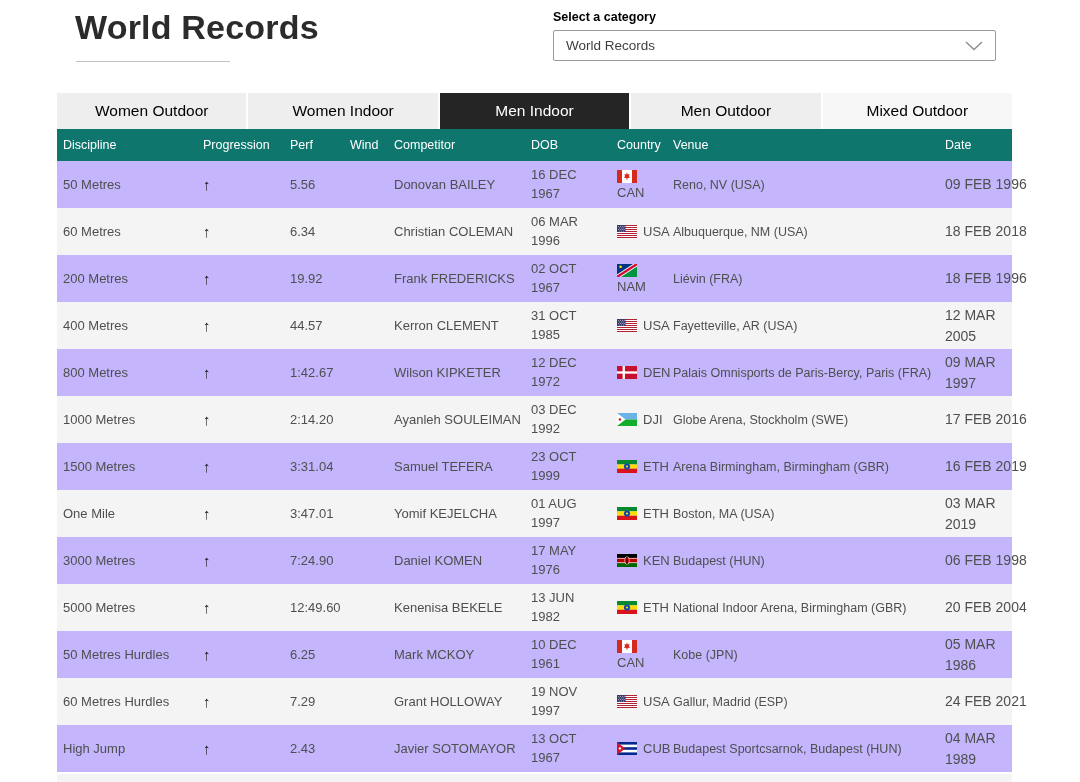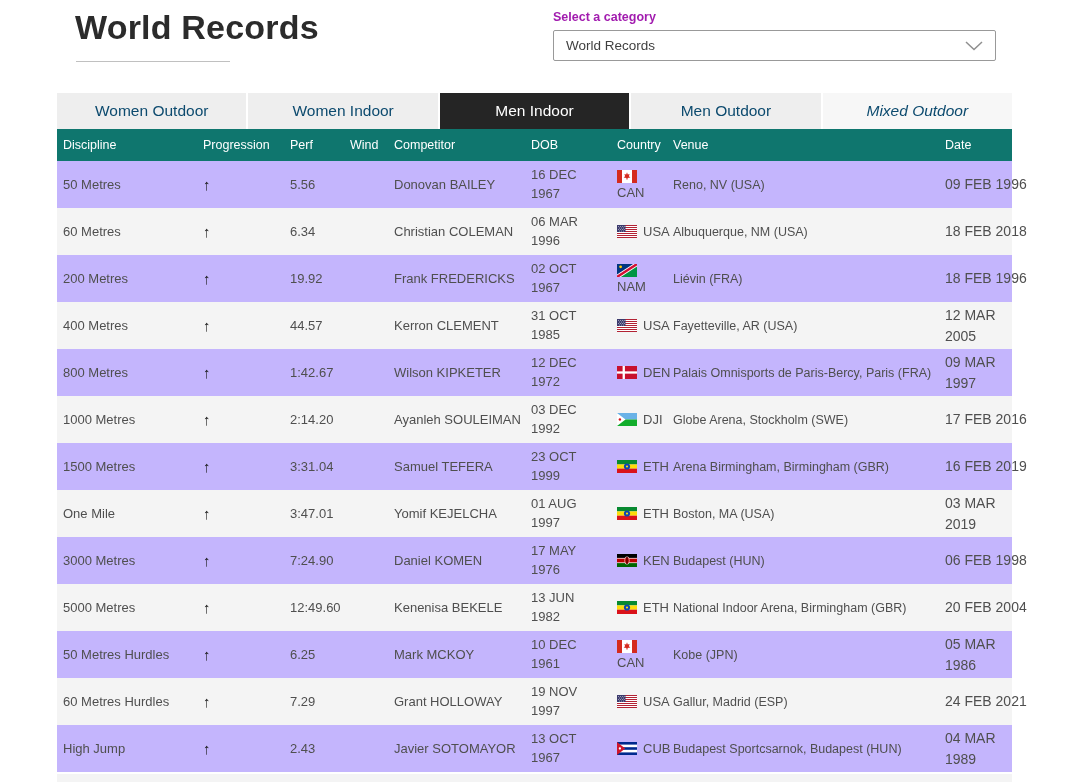--- a/index.html
+++ b/index.html
@@ -3,28 +3,28 @@
 <meta charset="utf-8">
 <style>
   html,body { margin:0; padding:0; background:#fff; }
   body { width:1080px; height:782px; overflow:hidden; font-family:"Liberation Sans", sans-serif; }
   .page { position:relative; width:1080px; height:782px; background:#fff; }
 
   
   .page-title { position:absolute; left:75px; top:8px; margin:0; font-size:34px; font-weight:700; color:#2b2b2b; letter-spacing:.2px; }
   .title-underline { position:absolute; left:76px; top:61px; width:154px; height:1px; background:#c0c0c0; }
   .select-group { position:absolute; left:553px; top:10px; width:443px; }
-  .select-label { font-size:12.5px; font-weight:700; color:#a21caf; margin-bottom:6px; }
+  .select-label { font-size:12.5px; font-weight:700; color:#000000; margin-bottom:6px; }
   .select-box { height:31px; border:1px solid #999; border-radius:2px; background:#fff; display:flex; align-items:center; justify-content:space-between; padding:0 12px; font-size:13.5px; color:#3f3f3f; cursor:pointer; box-sizing:border-box; }
   .chev { width:18px; height:10px; flex-shrink:0; }
 
   
   .tabs { position:absolute; left:57px; top:93px; width:955px; height:36px; display:flex; gap:2px; }
-  .tab { flex:1; display:flex; align-items:center; justify-content:center; background:#eeeeee; color:#0c4a6e; font-size:15.5px; cursor:pointer; white-space:nowrap; }
-  .tab.light { background:#f7f7f7;font-style:italic; }
+  .tab { flex:1; display:flex; align-items:center; justify-content:center; background:#eeeeee; color:#000000; font-size:15.5px; cursor:pointer; white-space:nowrap; }
+  .tab.light { background:#f7f7f7; }
   .tab.active { background:#252525; color:#ffffff; }
 
   
   .table { position:absolute; left:57px; top:129px; width:955px; }
   .thead { display:flex; height:32px; background:#0f766e; color:#fff; align-items:center; font-size:12.5px; }
   .cell { padding-left:6px; box-sizing:border-box; flex-shrink:0; overflow:visible; }
   .c0{width:140px}.c1{width:87px}.c2{width:60px}.c3{width:44px}.c4{width:137px}.c5{width:86px}.c6{width:56px}.c7{width:272px}.c8{width:73px}
   .row { display:flex; height:47px; align-items:center; font-size:13px; color:#4f4f4f; background:#c4b5fd; }
   .row.alt { background:#f4f4f4; }
   .arrow { font-size:15px; font-weight:700; color:#1a1a1a; }

